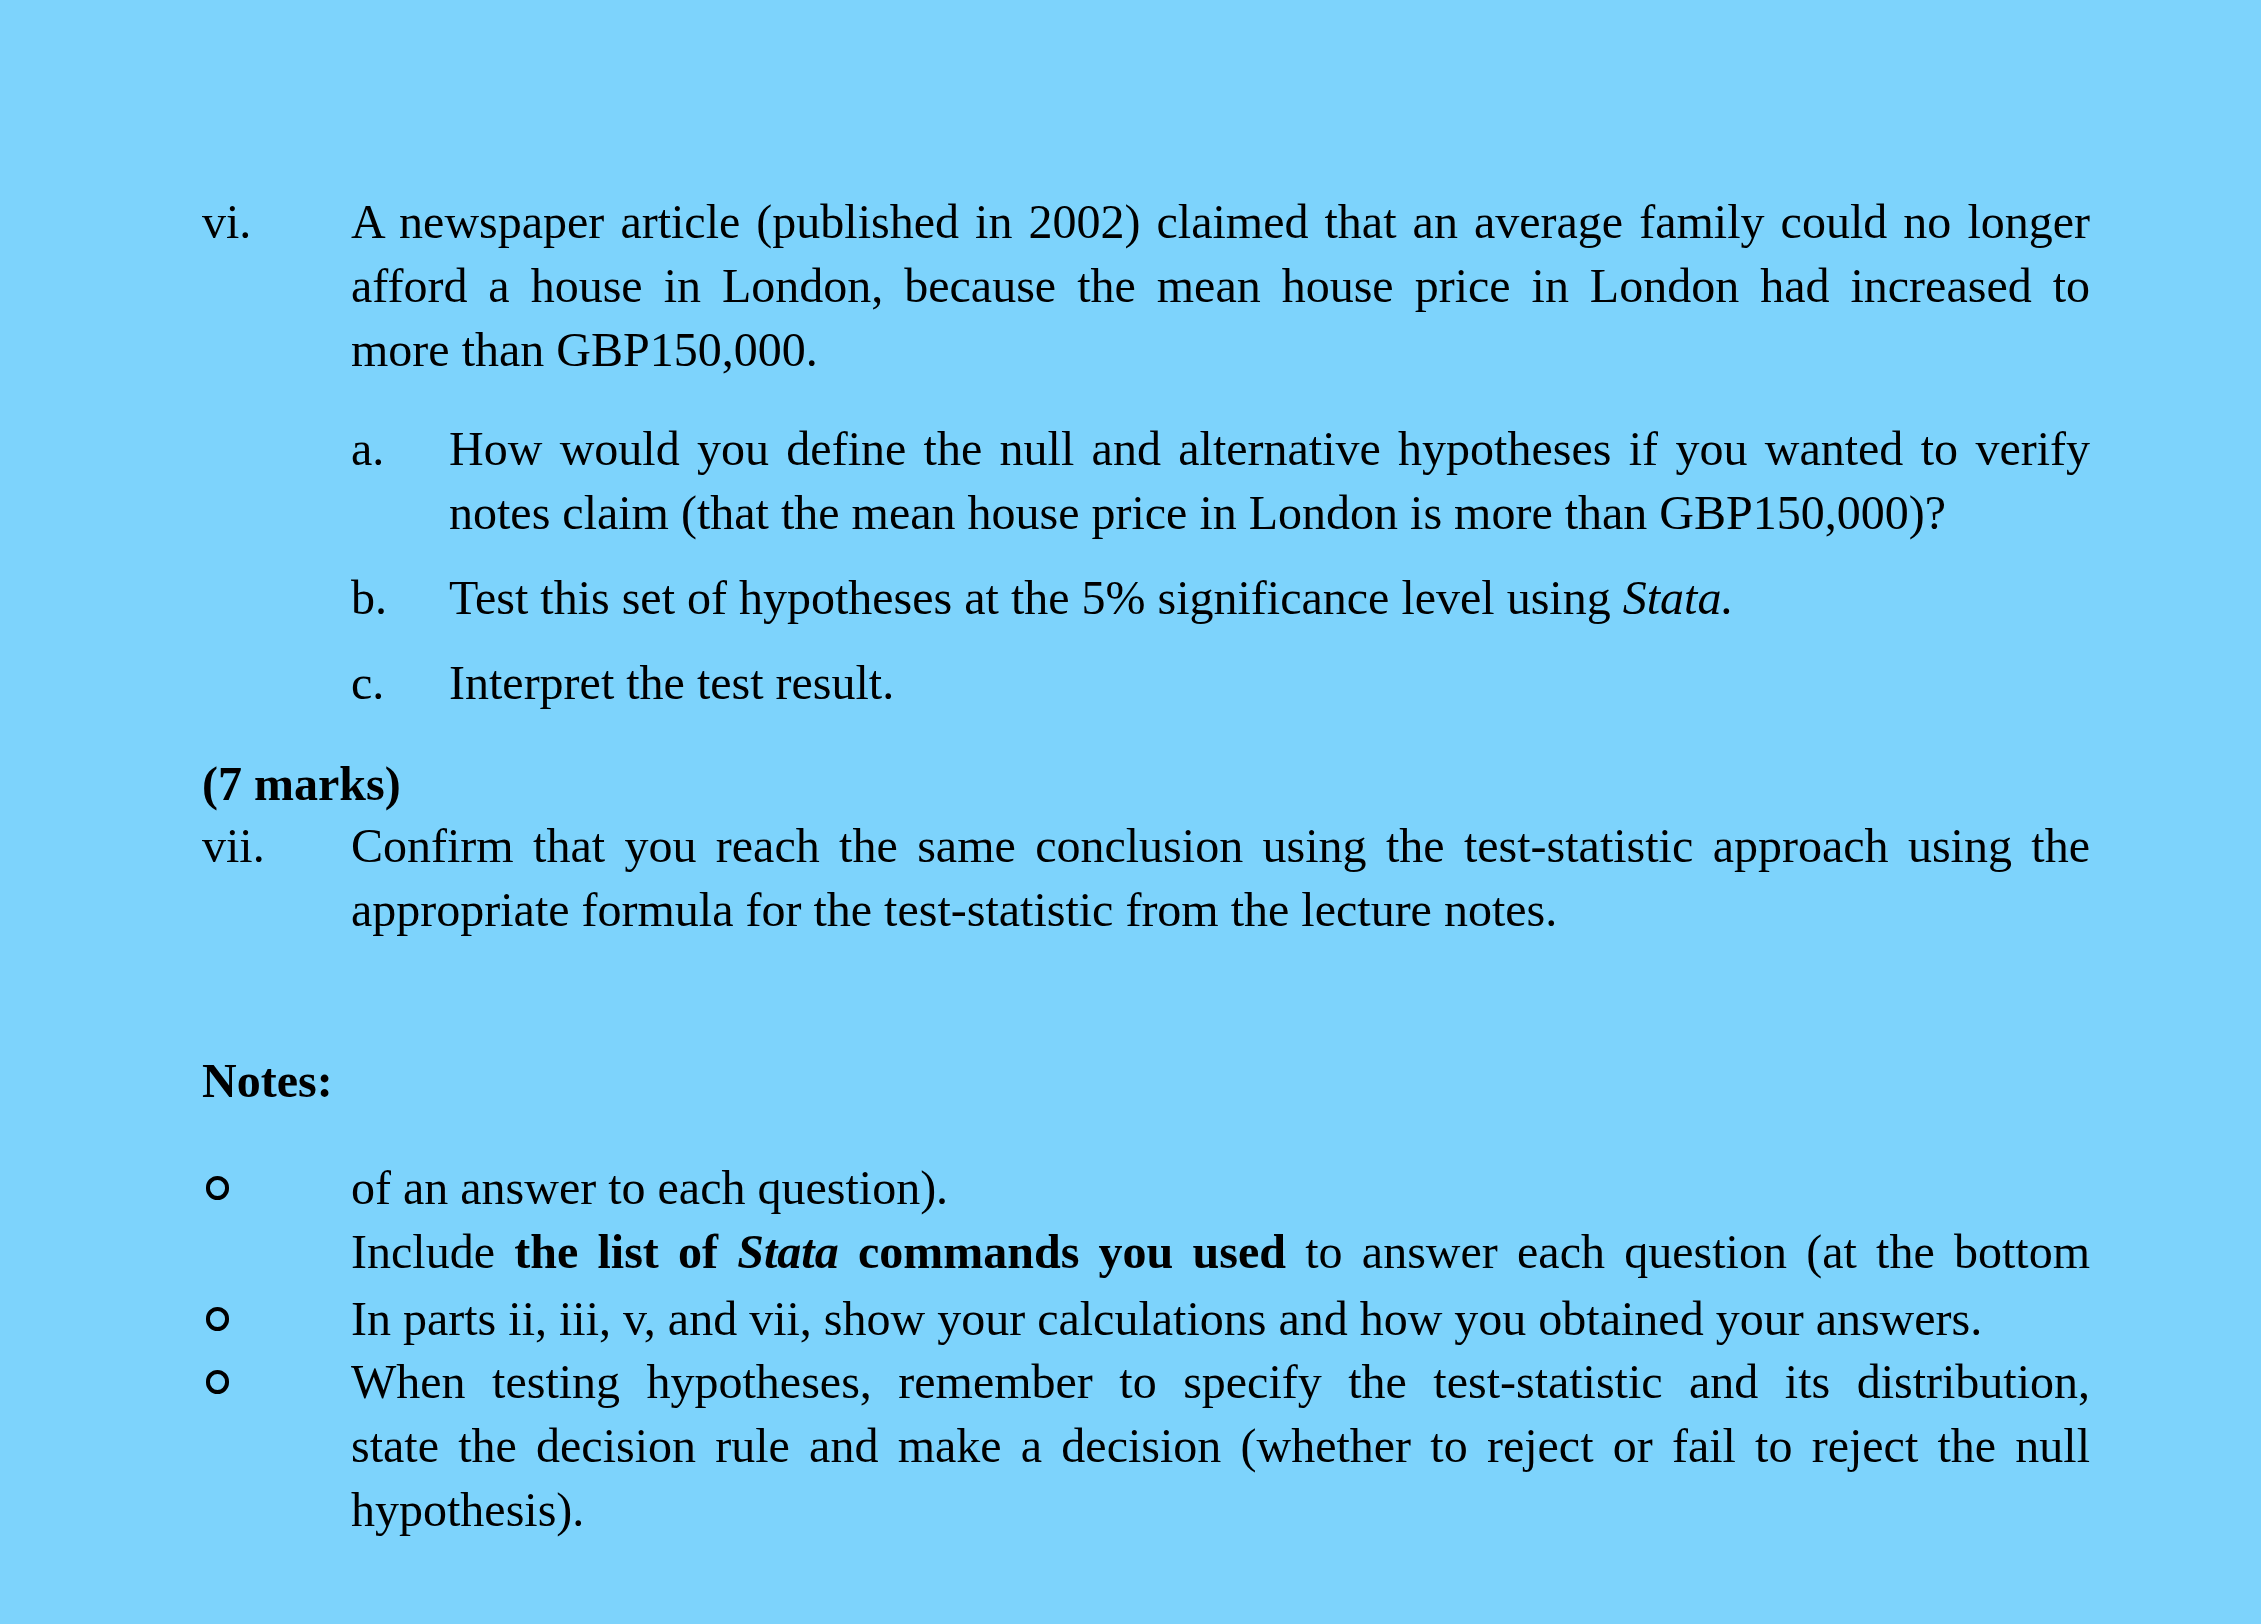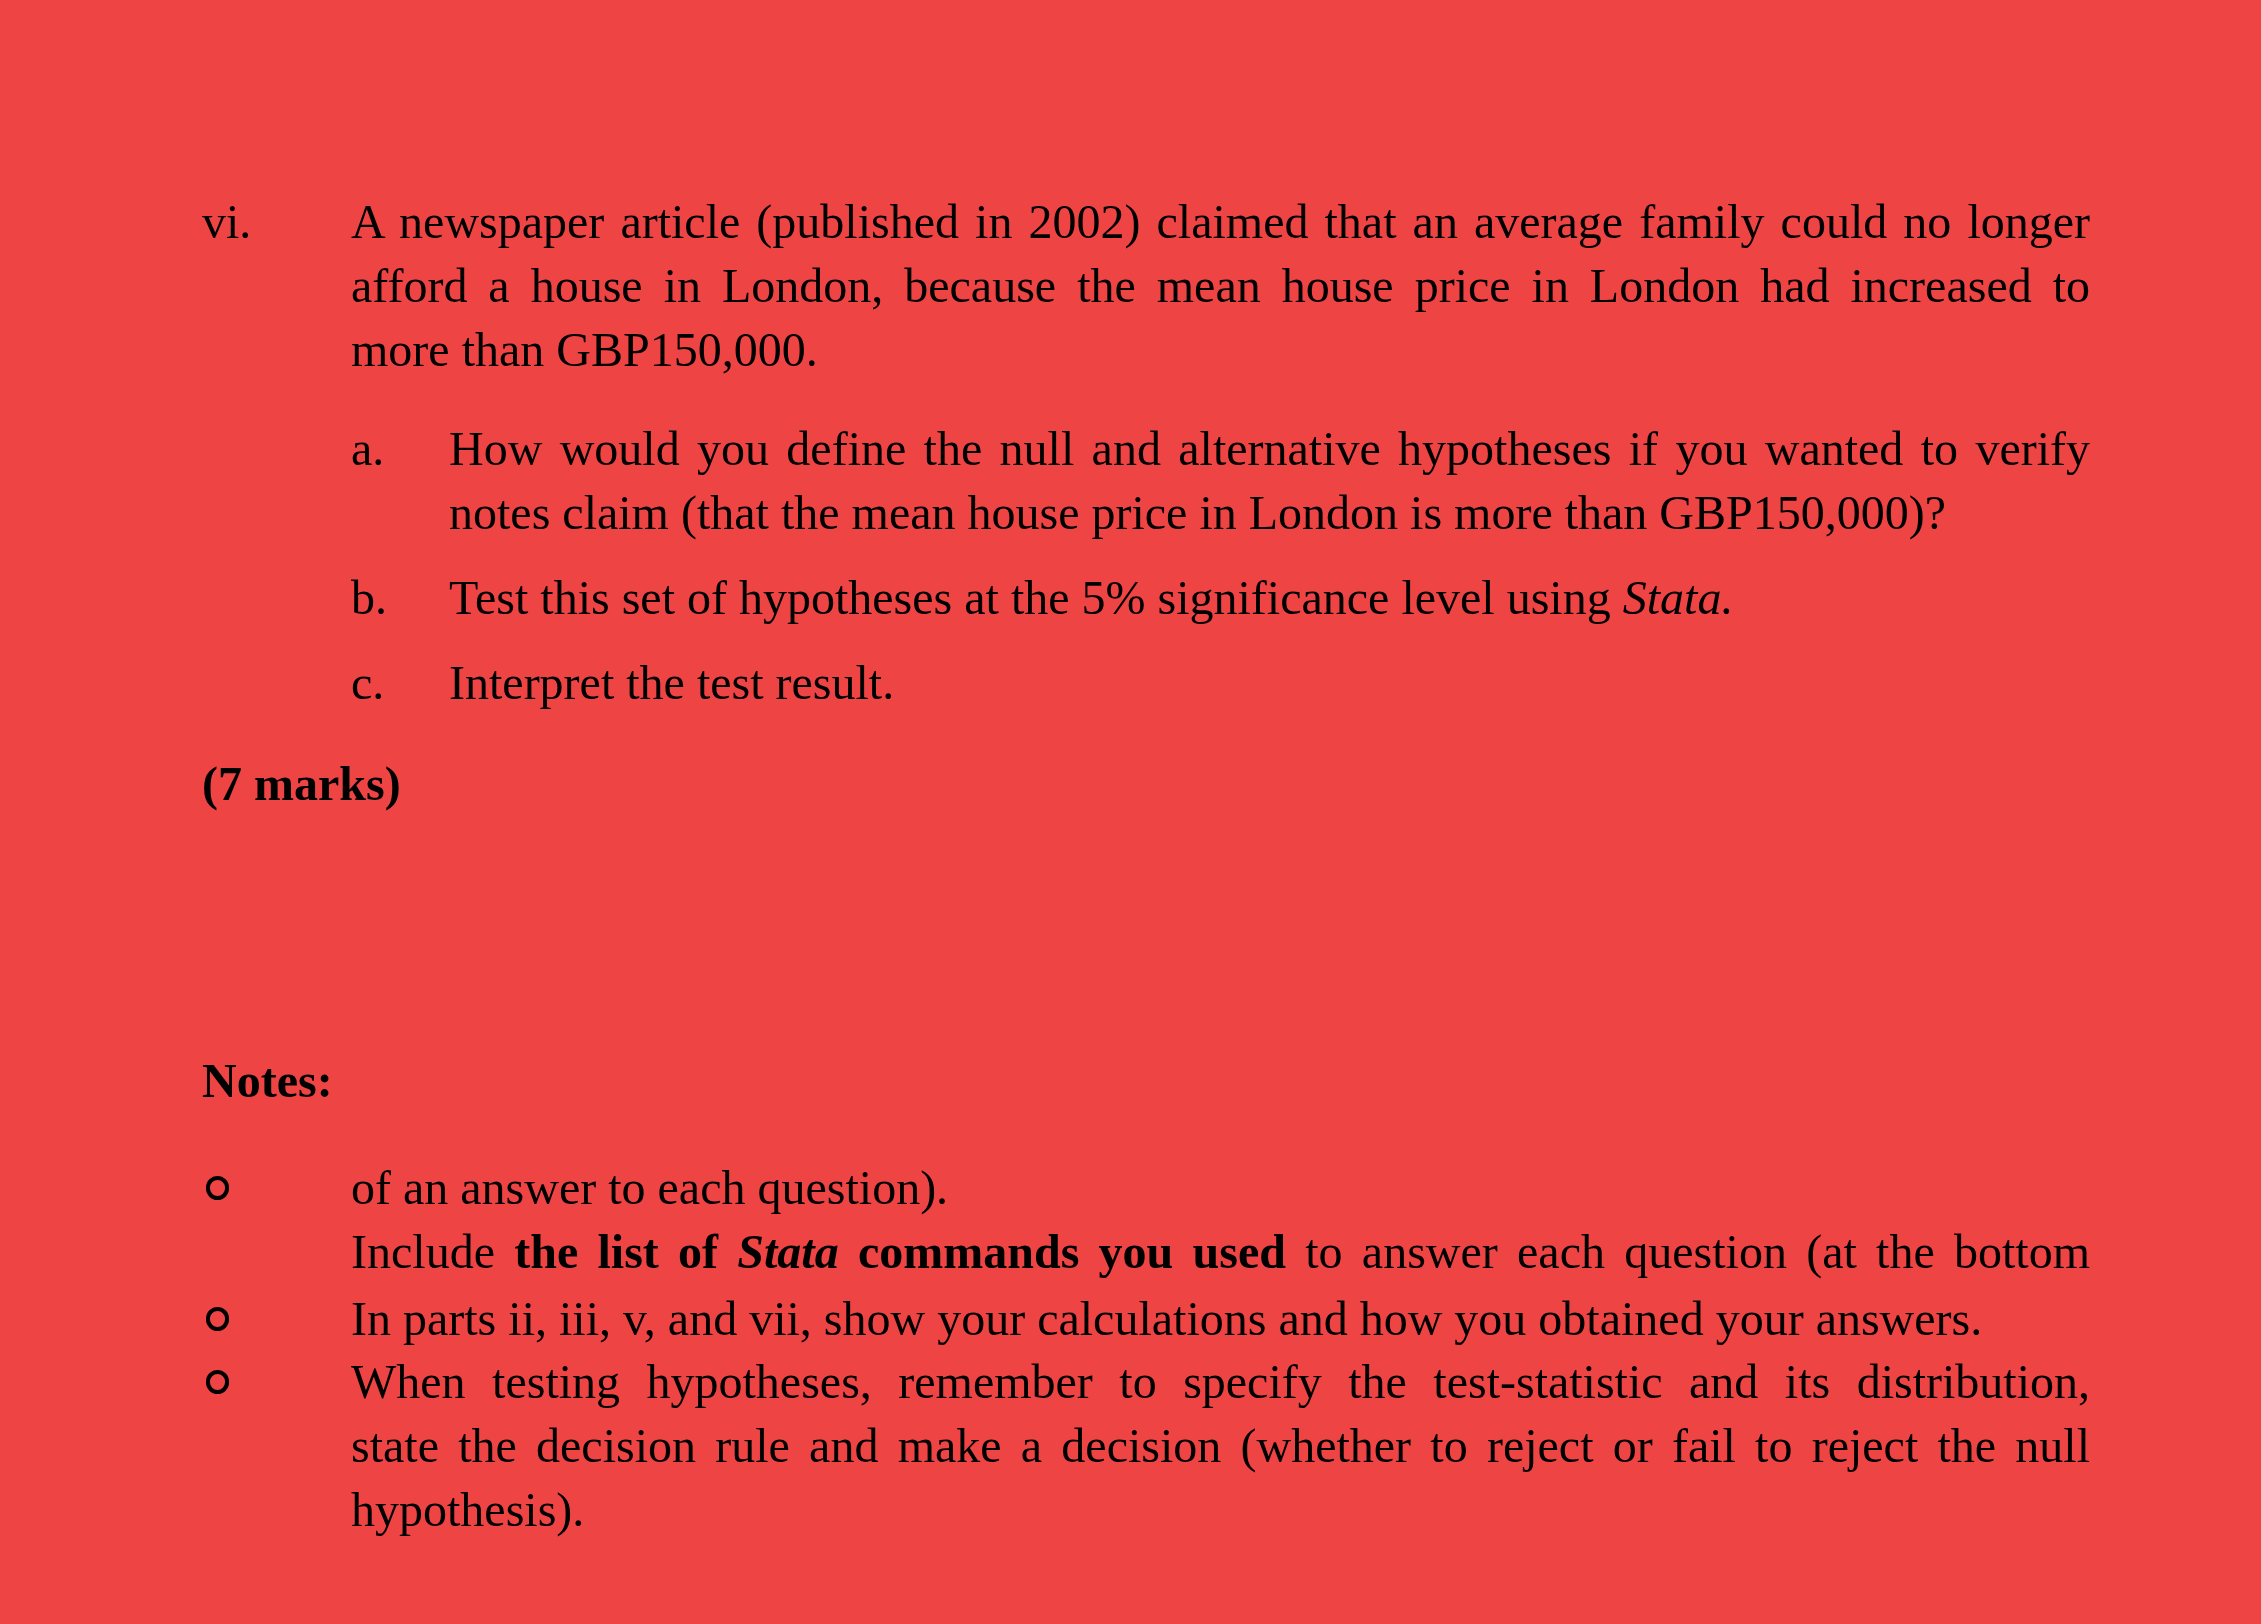--- a/index.html
+++ b/index.html
@@ -11,21 +11,21 @@
     width: 2261px;
     height: 1624px;
     overflow: hidden;
     font-family: "Liberation Serif", "DejaVu Serif", serif;
     color: #000000;
   }
   .page {
     position: relative;
     width: 2261px;
     height: 1624px;
-    background: #ef4444;
+    background: #7dd3fc;
   }
   .blk {
     position: absolute;
     left: 202px;
     width: 1888px;
     font-size: 48px;
     line-height: 64px;
   }
   .marker {
     position: absolute;
@@ -103,20 +103,27 @@
 
   <div class="blk sub" id="blk-c">
     <span class="marker">c.</span>
     <div class="body">
       <div class="line">Interpret the test result.</div>
     </div>
   </div>
 
   <div class="blk marks" id="blk-marks7">(7 marks)</div>
 
+  <div class="blk top" id="blk-vii">
+    <span class="marker">vii.</span>
+    <div class="body">
+      <div class="line j">Confirm that you reach the same conclusion using the test-statistic approach using the</div>
+      <div class="line">appropriate formula for the test-statistic from the lecture notes.</div>
+    </div>
+  </div>
 
 
   <div class="blk heading" id="blk-notes">Notes:</div>
 
   <div class="blk top" id="blk-note1">
     <span class="ring"></span>
     <div class="body">
       <div class="line">of an answer to each question).</div>
       <div class="line j"><span>Include </span><span class="b">the list of </span><span class="b i">Stata</span><span class="b"> commands you used</span><span> to answer each question (at the bottom</span></div>
     </div>

